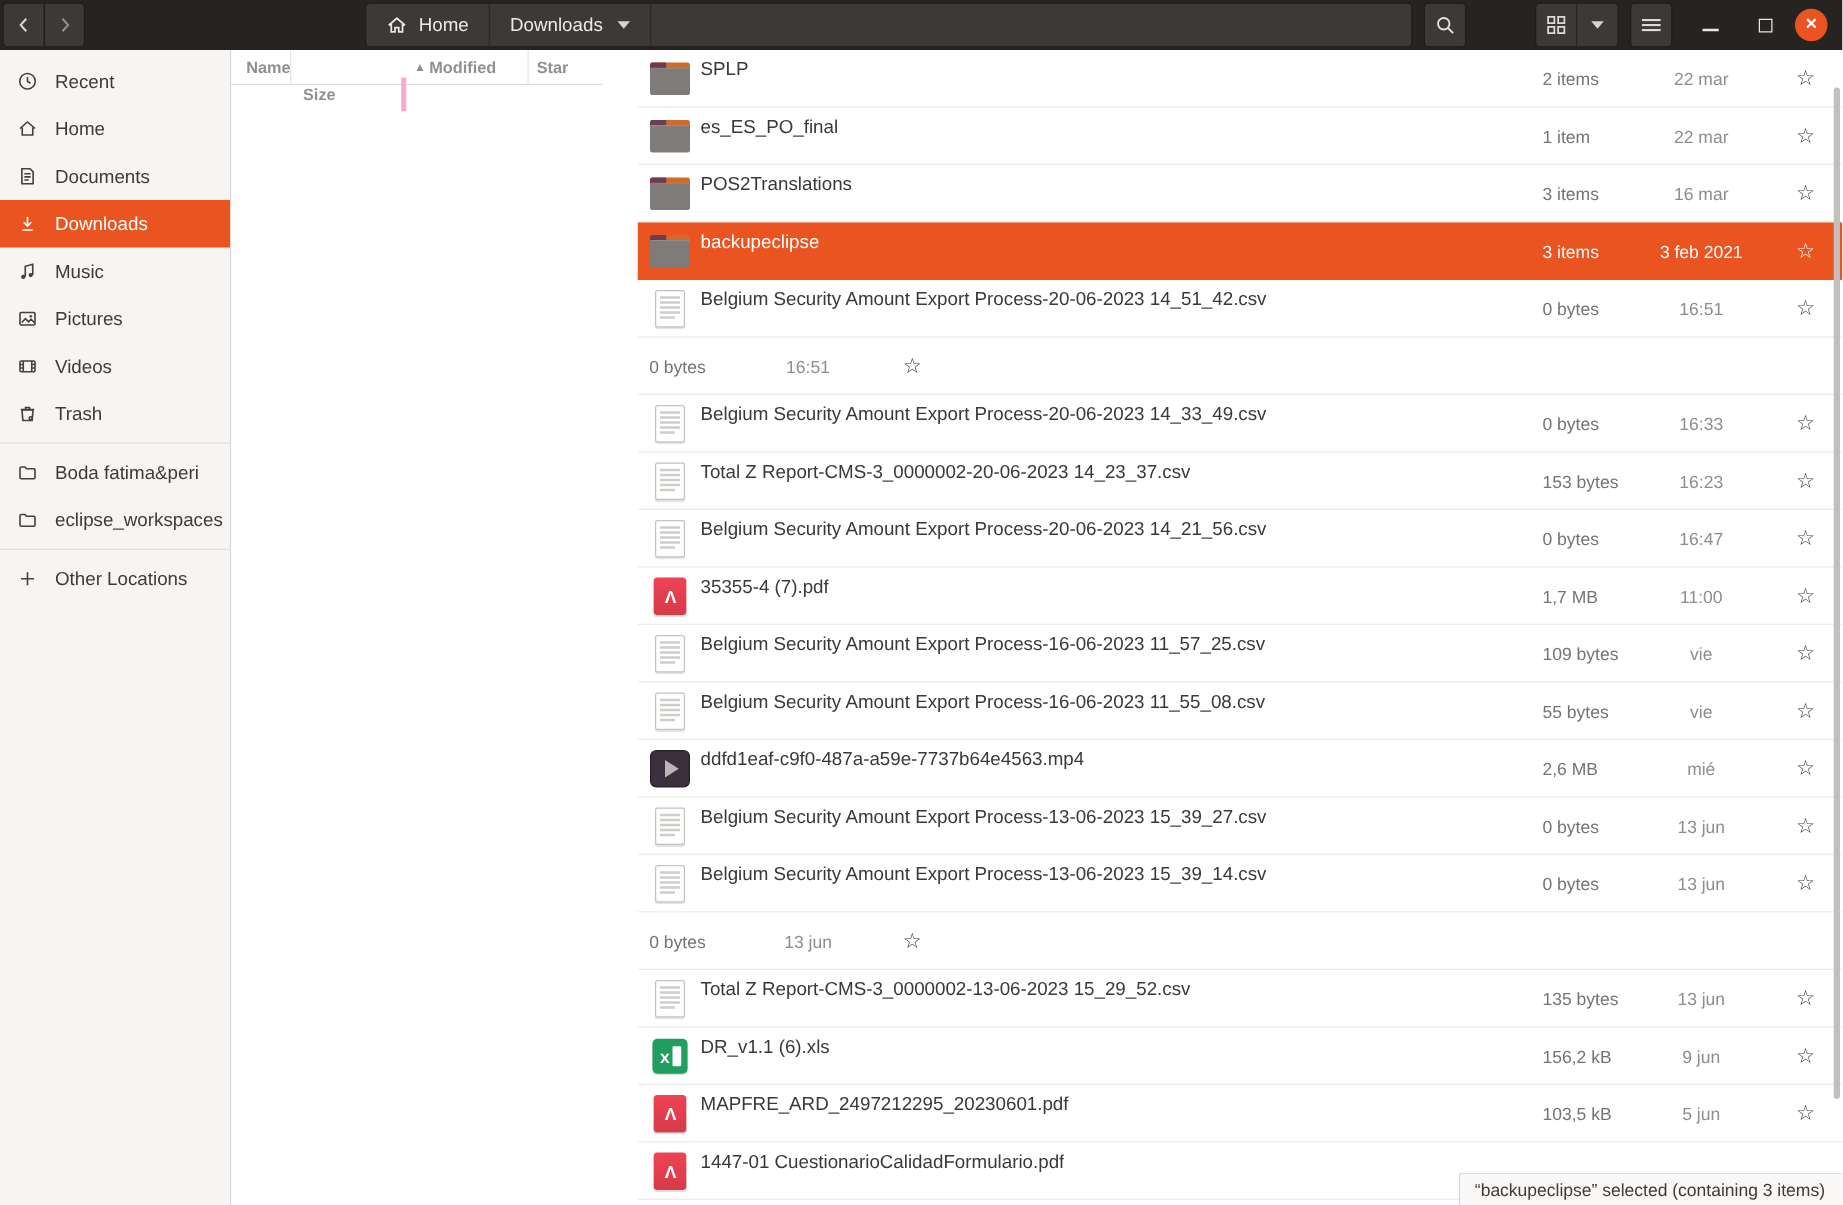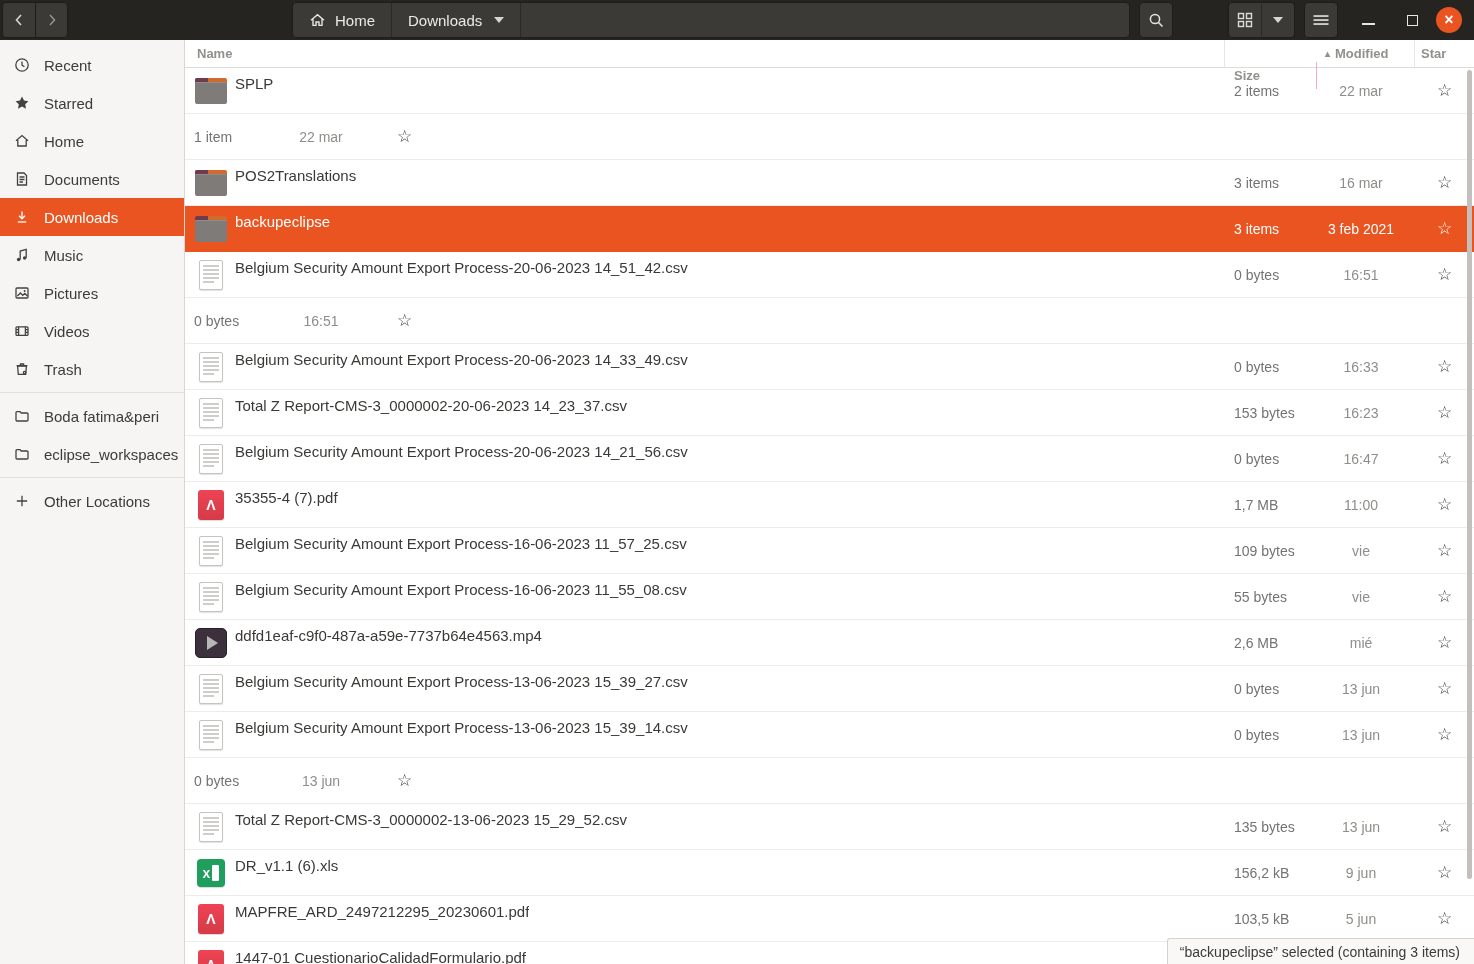--- a/index.html
+++ b/index.html
@@ -68,29 +68,29 @@
   .side-item {
     height:38px; display:flex; align-items:center; gap:14px;
     padding-left:13px; font-size:15px; color:#3d3b38; cursor:default;
   }
   .side-item .sicon { width:17px; height:17px; display:flex; align-items:center; justify-content:center; color:#44423e; }
   .side-item.selected { background:#E95420; color:#ffffff; }
   .side-item.selected .sicon { color:#ffffff; }
   .side-sep { border-top:1px solid #e2e0dd; margin:4px 0; }
 
   
-  .content { flex:1; display:flex; flex-direction:column; position:relative; background:#ffffff; }
+  .content { flex:1; display:flex; position:relative; background:#ffffff;gap:28px; }
 
   .cols {
     height:28px; flex:0 0 28px; display:flex; align-items:center;
     border-bottom:1px solid #dedcd9; color:#92908c; font-weight:bold; font-size:13px;
   }
   .col { height:100%; display:flex; align-items:center; }
   .col-name { flex:1; padding-left:12px; border-right:1px solid #e8e6e3; }
-  .col-size { width:92px; padding-left:9px; border-right:1px solid #f9a8d4;margin-top:44px; }
+  .col-size { width:92px; padding-left:9px; border-right:4px solid #f9a8d4;margin-top:44px; }
   .col-mod  { width:98px; padding-left:8px; gap:5px; border-right:1px solid #e8e6e3; }
   .col-star { width:59px; padding-left:6px; }
   .sort-arrow { font-size:10px; color:#92908c; }
 
   .file-list { flex:1; overflow:hidden; }
   .row {
     height:46px; display:flex; align-items:center;
     border-bottom:1px solid #ececea; font-size:15px; color:#3b3936; cursor:default;
   }
   .cell-name { flex:1; min-width:0; display:flex; align-items:flex-start; gap:8px; padding-left:10px; }
@@ -233,28 +233,20 @@
           <svg width="16" height="16" viewBox="0 0 16 16">
             <circle cx="8" cy="8" r="6.2" fill="none" stroke="currentColor" stroke-width="1.3"></circle>
             <path d="M8 4.6V8.2L10.4 9.6" fill="none" stroke="currentColor" stroke-width="1.3"></path>
           </svg>
         </span>
         <span>Recent</span>
       </div>
       <div class="side-item">
         <span class="sicon">
           <svg width="16" height="16" viewBox="0 0 16 16">
-            <path d="M8 1.6l2 4 4.4.6-3.2 3.1.8 4.4L8 11.6 4 13.7l.8-4.4L1.6 6.2 6 5.6z" fill="currentColor"></path>
-          </svg>
-        </span>
-        <span>Starred</span>
-      </div>
-      <div class="side-item">
-        <span class="sicon">
-          <svg width="16" height="16" viewBox="0 0 16 16">
             <path d="M2 7.8 L8 2.6 L14 7.8 M3.8 7 V13 H12.2 V7" fill="none" stroke="currentColor" stroke-width="1.3"></path>
           </svg>
         </span>
         <span>Home</span>
       </div>
       <div class="side-item">
         <span class="sicon">
           <svg width="16" height="16" viewBox="0 0 16 16">
             <path d="M3.5 2h6.5l2.5 2.5V14h-9z" fill="none" stroke="currentColor" stroke-width="1.3"></path>
             <path d="M5.5 6h5M5.5 8.5h5M5.5 11h3.5" fill="none" stroke="currentColor" stroke-width="1.3"></path>
@@ -365,48 +357,58 @@
                 <span class="fbody"></span>
               </span>
             </span>
             <span class="label">SPLP</span>
           </div>
           <div class="cell-size">2 items</div>
           <div class="cell-mod">22 mar</div>
           <div class="cell-star"><span>☆</span></div>
         </div>
         <div class="row">
-          <div class="cell-size">1 item</div>
-          <div class="cell-mod">22 mar</div>
-          <div class="cell-star"><span>☆</span></div>
-        </div>
-        <div class="row">
           <div class="cell-name">
             <span class="fi fi-folder">
               <span class="fwrap">
                 <span class="fflap"></span>
                 <span class="ftab"></span>
                 <span class="fbody"></span>
               </span>
             </span>
-            <span class="label">POS2Translations</span>
-          </div>
-          <div class="cell-size">3 items</div>
-          <div class="cell-mod">16 mar</div>
-          <div class="cell-star"><span>☆</span></div>
-        </div>
-        <div class="row selected">
+            <span class="label">es_ES_PO_final</span>
+          </div>
+          <div class="cell-size">1 item</div>
+          <div class="cell-mod">22 mar</div>
+          <div class="cell-star"><span>☆</span></div>
+        </div>
+        <div class="row">
           <div class="cell-name">
             <span class="fi fi-folder">
               <span class="fwrap">
                 <span class="fflap"></span>
                 <span class="ftab"></span>
                 <span class="fbody"></span>
               </span>
             </span>
+            <span class="label">POS2Translations</span>
+          </div>
+          <div class="cell-size">3 items</div>
+          <div class="cell-mod">16 mar</div>
+          <div class="cell-star"><span>☆</span></div>
+        </div>
+        <div class="row selected">
+          <div class="cell-name">
+            <span class="fi fi-folder">
+              <span class="fwrap">
+                <span class="fflap"></span>
+                <span class="ftab"></span>
+                <span class="fbody"></span>
+              </span>
+            </span>
             <span class="label">backupeclipse</span>
           </div>
           <div class="cell-size">3 items</div>
           <div class="cell-mod">3 feb 2021</div>
           <div class="cell-star"><span>☆</span></div>
         </div>
         <div class="row">
           <div class="cell-name">
             <span class="fi fi-text">
               <span class="page">

